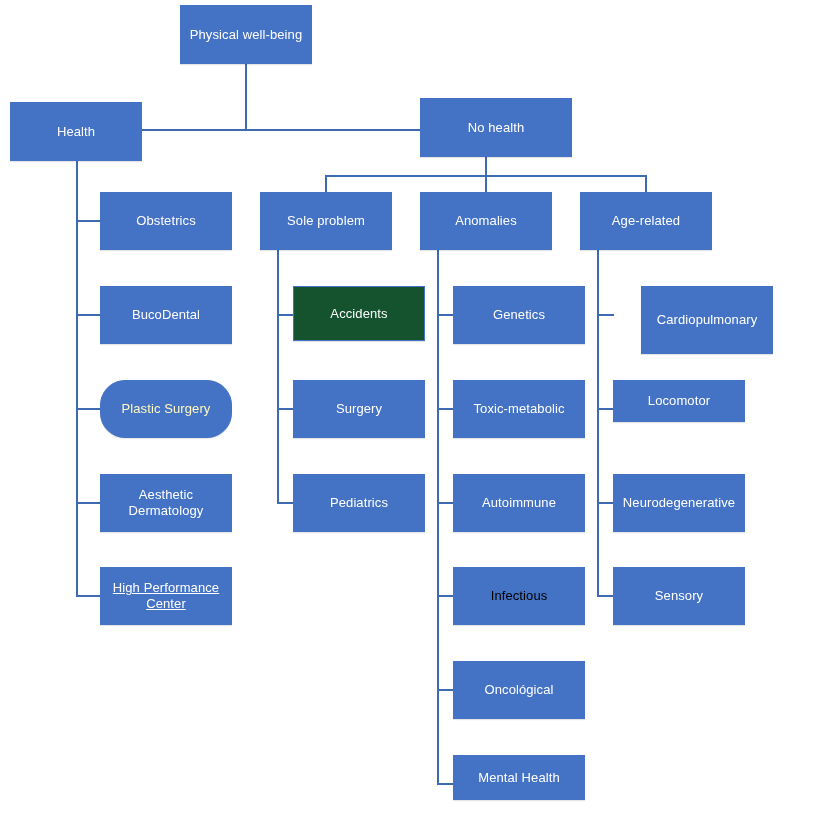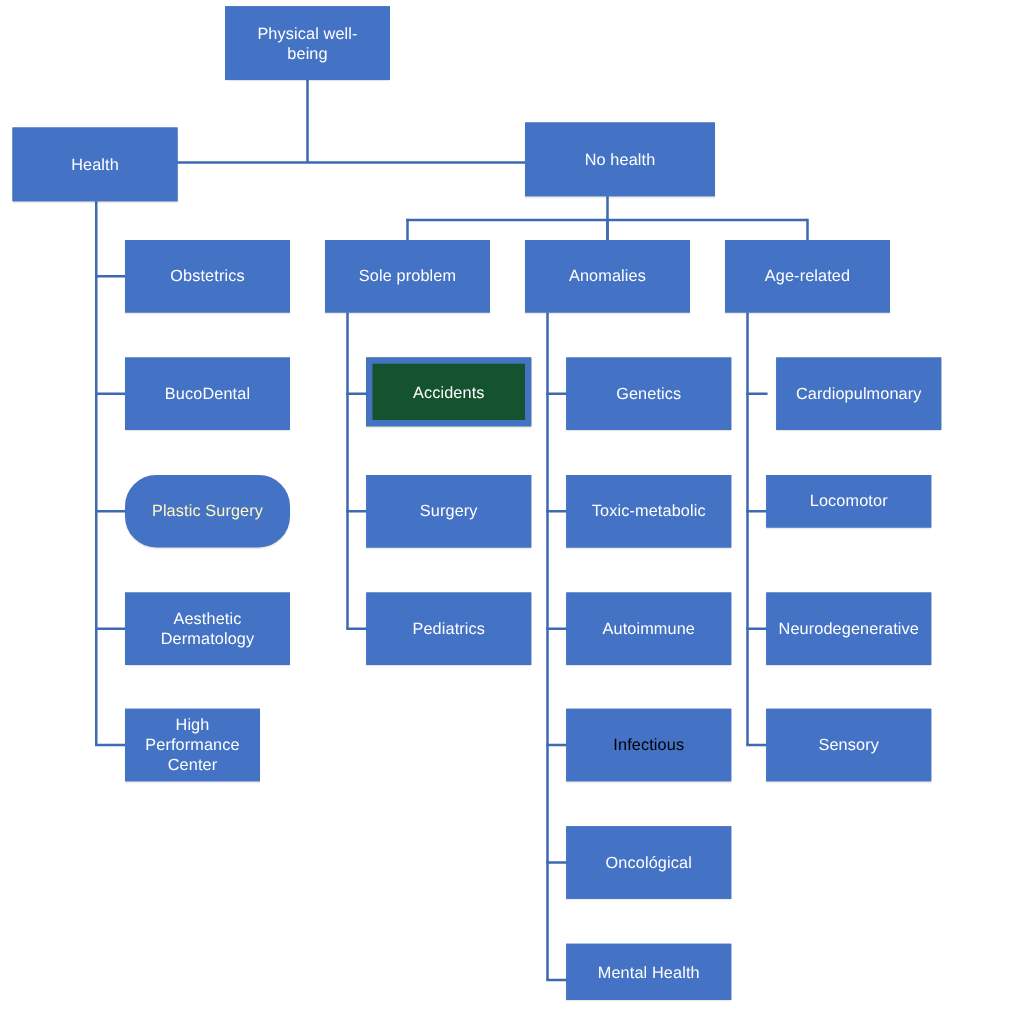--- a/index.html
+++ b/index.html
@@ -24,21 +24,21 @@
     background: #3d6ab0;
   }
   .conn.h { height: 2px; }
   .conn.v { width: 2px; }
 
   
   .node {
     position: absolute;
     box-sizing: border-box;
     background: #4472c4;
-    border: 5px solid #000000;
+    border: 1px solid #000000;
     color: #ffffff;
     display: flex;
     align-items: center;
     justify-content: center;
     text-align: center;
     font-size: 13px;
     line-height: 1.22;
     letter-spacing: .1px;
     padding: 2px 5px;
     box-shadow: 0 1px 1px rgba(0,0,0,0.10);
@@ -110,21 +110,21 @@
       <div class="node" style="left: 100px; top: 286px; width: 132px; height: 58px; background: rgb(68, 114, 196); border-color: rgb(68, 114, 196); color: rgb(255, 255, 255);">
         <span class="label">BucoDental</span>
       </div>
       <div class="node" style="left: 100px; top: 380px; width: 132px; height: 58px; background: rgb(68, 114, 196); border-color: rgb(68, 114, 196); color: #fef9c3; border-radius: 25px;">
         <span class="label">Plastic Surgery</span>
       </div>
       <div class="node" style="left: 100px; top: 474px; width: 132px; height: 58px; background: rgb(68, 114, 196); border-color: rgb(68, 114, 196); color: rgb(255, 255, 255);">
         <span class="label">Aesthetic
 Dermatology</span>
       </div>
-      <div class="node" style="left: 100px; top: 567px; width: 108px; height: 58px; background: rgb(68, 114, 196); border-color: rgb(68, 114, 196); color: rgb(255, 255, 255);">
+      <div class="node" style="left: 100px; top: 567px; width: 132px; height: 58px; background: rgb(68, 114, 196); border-color: rgb(68, 114, 196); color: rgb(255, 255, 255); text-decoration: underline;">
         <span class="label">High Performance
 Center</span>
       </div>
       <div class="node" style="left: 293px; top: 286px; width: 132px; height: 55px; background: #14532d; border-color: rgb(68, 114, 196); color: rgb(255, 255, 255);">
         <span class="label">Accidents</span>
       </div>
       <div class="node" style="left: 293px; top: 380px; width: 132px; height: 58px; background: rgb(68, 114, 196); border-color: rgb(68, 114, 196); color: rgb(255, 255, 255);">
         <span class="label">Surgery</span>
       </div>
       <div class="node" style="left: 293px; top: 474px; width: 132px; height: 58px; background: rgb(68, 114, 196); border-color: rgb(68, 114, 196); color: rgb(255, 255, 255);">
@@ -141,21 +141,21 @@
       </div>
       <div class="node" style="left: 453px; top: 567px; width: 132px; height: 58px; background: rgb(68, 114, 196); border-color: rgb(68, 114, 196); color: #000000;">
         <span class="label">Infectious</span>
       </div>
       <div class="node" style="left: 453px; top: 661px; width: 132px; height: 58px; background: rgb(68, 114, 196); border-color: rgb(68, 114, 196); color: rgb(255, 255, 255);">
         <span class="label">Oncológical</span>
       </div>
       <div class="node" style="left: 453px; top: 755px; width: 132px; height: 45px; background: rgb(68, 114, 196); border-color: rgb(68, 114, 196); color: rgb(255, 255, 255);">
         <span class="label">Mental Health</span>
       </div>
-      <div class="node" style="left: 621px; top: 286px; width: 132px; height: 58px; background: rgb(68, 114, 196); border-color: rgb(68, 114, 196); color: rgb(255, 255, 255);">
+      <div class="node" style="left: 641px; top: 286px; width: 132px; height: 68px; background: rgb(68, 114, 196); border-color: rgb(68, 114, 196); color: rgb(255, 255, 255);">
         <span class="label">Cardiopulmonary</span>
       </div>
       <div class="node" style="left: 613px; top: 380px; width: 132px; height: 42px; background: rgb(68, 114, 196); border-color: rgb(68, 114, 196); color: rgb(255, 255, 255);">
         <span class="label">Locomotor</span>
       </div>
       <div class="node" style="left: 613px; top: 474px; width: 132px; height: 58px; background: rgb(68, 114, 196); border-color: rgb(68, 114, 196); color: rgb(255, 255, 255);">
         <span class="label">Neurodegenerative</span>
       </div>
       <div class="node" style="left: 613px; top: 567px; width: 132px; height: 58px; background: rgb(68, 114, 196); border-color: rgb(68, 114, 196); color: rgb(255, 255, 255);">
         <span class="label">Sensory</span>

